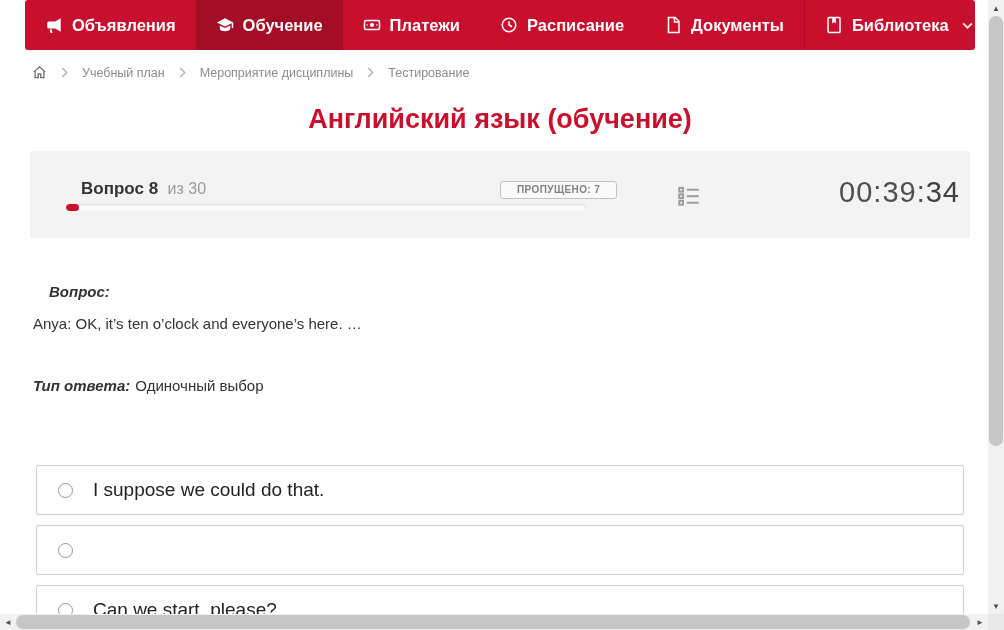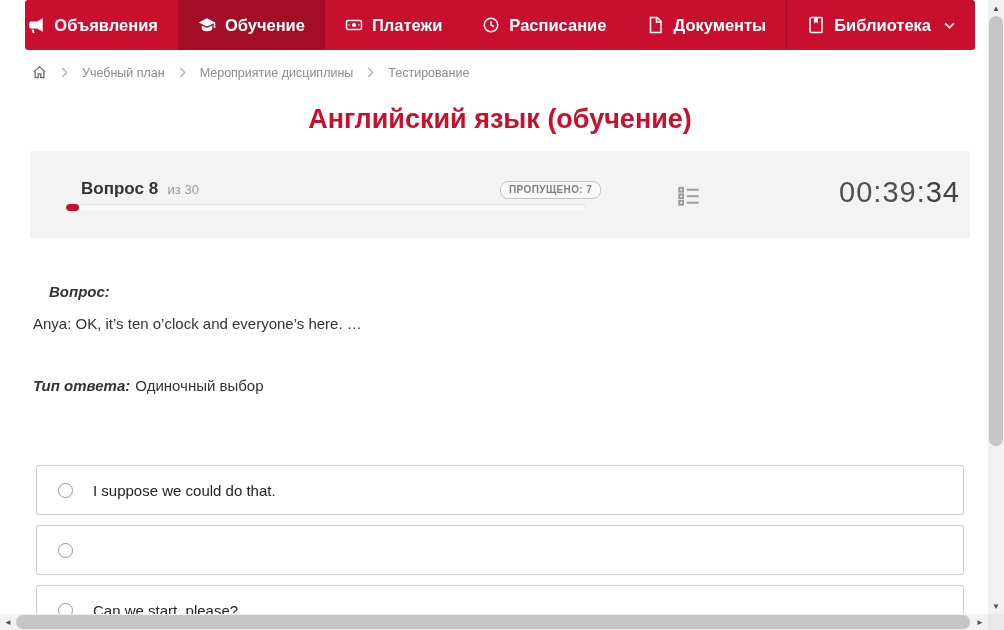--- a/index.html
+++ b/index.html
@@ -12,21 +12,21 @@
     width:1004px;height:630px;overflow:hidden;position:relative;
     background:#ffffff;
     font-family:"Liberation Sans","DejaVu Sans",sans-serif;
     color:#333;
   }
   .page{width:950px;margin-left:25px;position:relative;}
 
   
   .topnav{
     display:flex;align-items:stretch;height:50px;width:950px;
-    background:var(--accent);border-radius:3px;overflow:hidden;justify-content:flex-end;
+    background:var(--accent);border-radius:3px;overflow:hidden;
   }
   .nav-item{
     display:flex;align-items:center;gap:9px;padding:0 20px;
     color:#fff;font-weight:700;font-size:16.5px;text-decoration:none;cursor:pointer;
     white-space:nowrap;
   }
   .nav-item.active{background:var(--nav-active);}
   .nav-item.with-sep{border-left:1px solid rgba(0,0,0,0.15);}
   .nav-icon{display:flex;align-items:center;}
   .nav-icon svg{width:18px;height:18px;display:block;}
@@ -48,26 +48,26 @@
     color:var(--accent);font-size:27px;font-weight:700;line-height:32px;
   }
 
   
   .quiz-header{
     position:relative;margin:16px 0 0 5px;width:940px;height:87px;
     background:#f3f3f3;border-radius:2px;
   }
   .q-row{position:absolute;left:51px;top:29px;line-height:18px;}
   .q-num{font-size:17px;font-weight:700;color:#333;}
-  .q-of{font-size:13px;color:#9b9b9b;margin-left:5px;}
+  .q-of{font-size:16px;color:#9b9b9b;margin-left:5px;}
   .skipped-badge{
     position:absolute;left:470px;top:30px;
     font-size:10px;font-weight:700;color:#7f7f7f;letter-spacing:.4px;
-    border:1px solid #c2c2c2;border-radius:8px;background:#fafafa;
-    padding:2px 8px;line-height:12px;white-space:nowrap;
+    border:1px solid #c2c2c2;border-radius:3px;background:#fafafa;
+    padding:2px 16px;line-height:12px;white-space:nowrap;
   }
   .progress{
     position:absolute;left:36px;top:53px;width:520px;height:7px;
     background:#fafafa;border-radius:5px;
     box-shadow:inset 0 1px 2px rgba(0,0,0,.15);overflow:hidden;
   }
   .progress-fill{height:100%;width:0;background:var(--accent);border-radius:5px;}
   .list-btn{
     position:absolute;left:646px;top:32px;width:26px;height:26px;
     background:none;border:none;padding:0;cursor:pointer;color:#9b9b9b;
@@ -92,21 +92,21 @@
   .options{margin:71px 0 0 11px;width:928px;display:flex;flex-direction:column;gap:10px;}
   .option{
     display:flex;align-items:center;gap:20px;height:50px;
     border:1px solid #cfcfcf;border-radius:2px;background:#fff;
     padding:0 21px;cursor:pointer;
   }
   .radio{
     width:15px;height:15px;border:1px solid #979797;border-radius:50%;
     background:#fff;flex:0 0 auto;
   }
-  .option-text{font-size:15px;color:#222;}
+  .option-text{font-size:19px;color:#222;}
 
   
   .v-scroll{position:absolute;top:0;right:0;width:16px;height:614px;background:#f1f1f1;z-index:20;}
   .h-scroll{position:absolute;left:0;bottom:0;width:988px;height:16px;background:#f1f1f1;z-index:20;}
   .sb-corner{position:absolute;right:0;bottom:0;width:16px;height:16px;background:#e8e8e8;z-index:20;}
   .sb-arrow{
     position:absolute;width:16px;height:16px;display:flex;align-items:center;justify-content:center;
     font-size:8px;color:#505050;cursor:pointer;user-select:none;
   }
   .v-scroll .up{top:0;}

